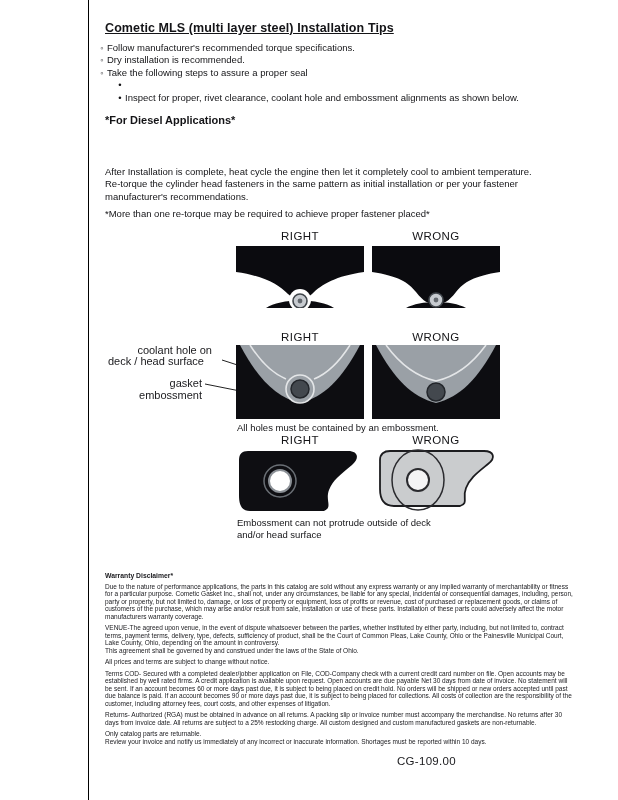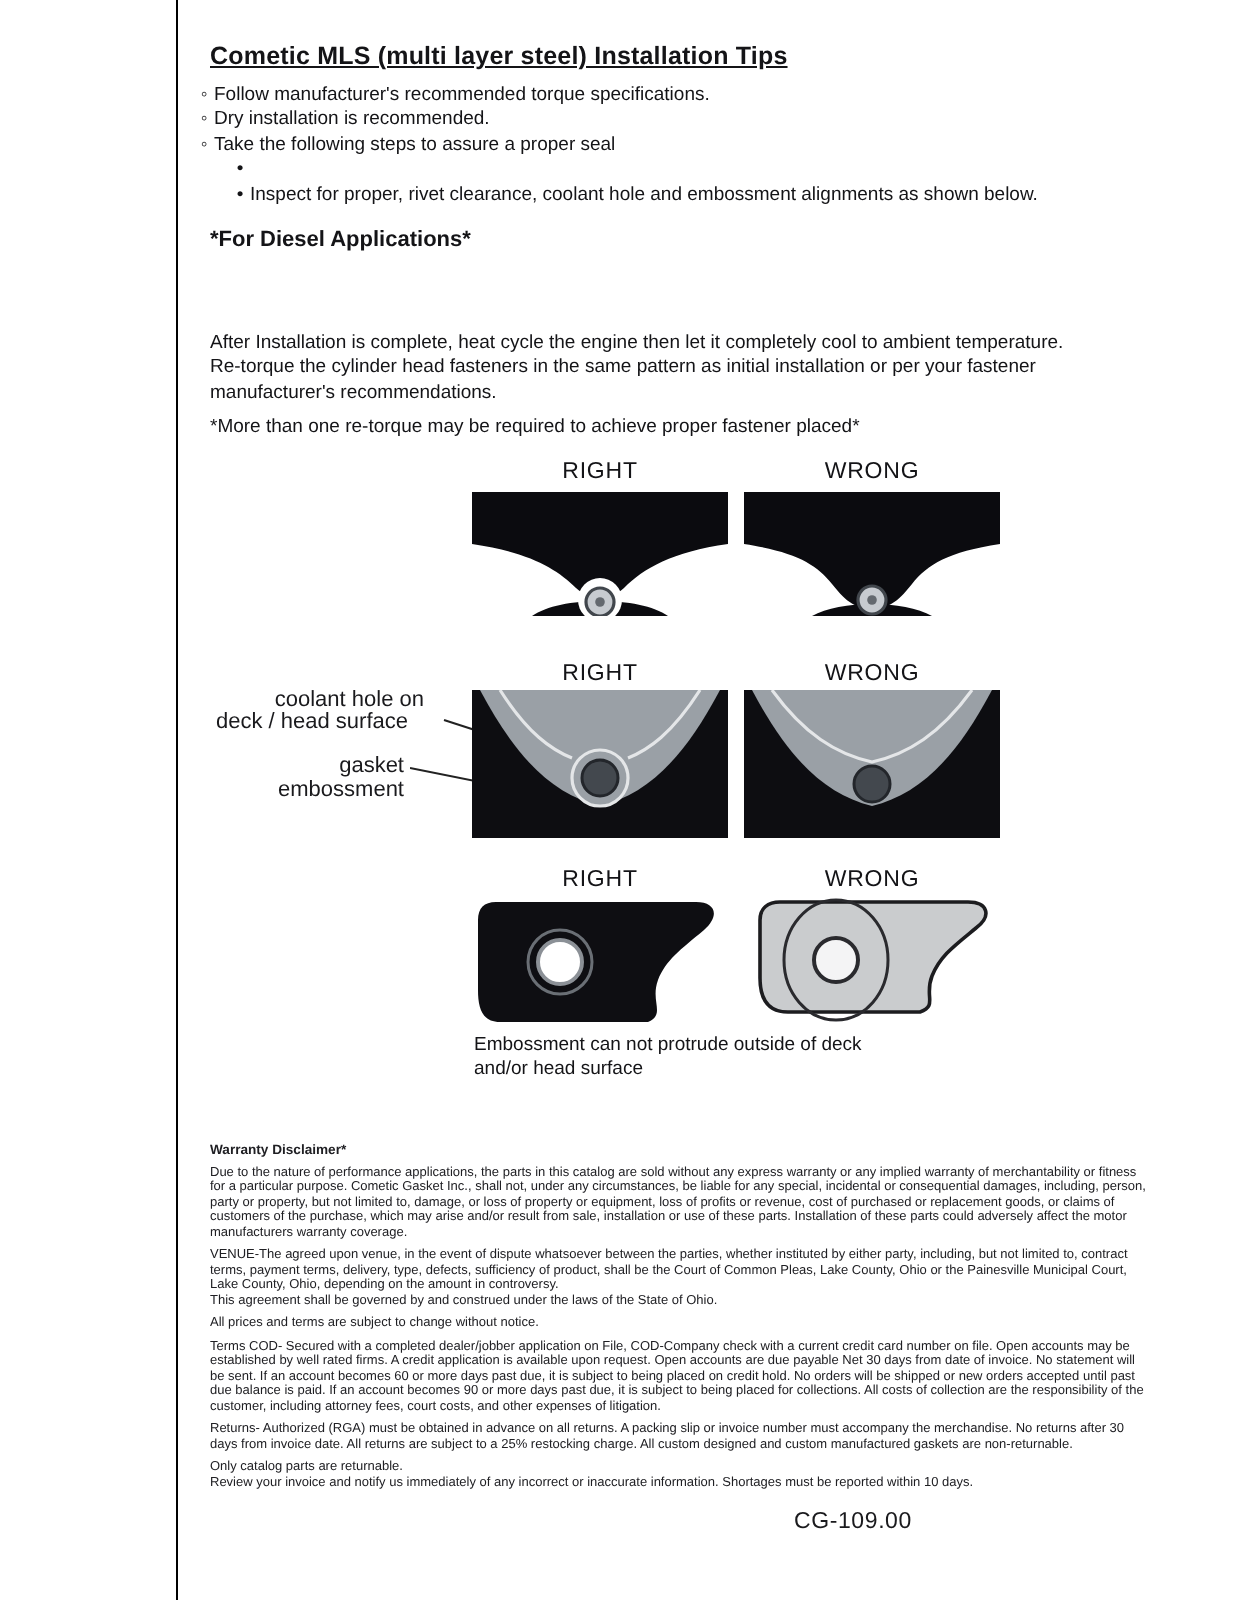--- a/index.html
+++ b/index.html
@@ -106,20 +106,21 @@
     <circle cx="64" cy="44" r="9" fill="#43484e" stroke="#23262b" stroke-width="1.5"></circle>
   </svg>
 
   <svg class="abs diagram" style="left:372px; top:345px;" width="128" height="74" viewBox="0 0 128 74">
     <rect width="128" height="74" fill="#0d0d11"></rect>
     <path d="M4,0 C22,34 40,52 64,58 C88,52 106,34 124,0 Z" fill="#9aa0a6"></path>
     <path d="M14,0 C30,22 46,32 64,36 C82,32 98,22 114,0" fill="none" stroke="#e4e6e8" stroke-width="1.6"></path>
     <circle cx="64" cy="47" r="9" fill="#43484e" stroke="#23262b" stroke-width="1.5"></circle>
   </svg>
 
+  <div class="abs caption" style="left:237px; top:422px; width:260px;">All holes must be contained by an embossment.</div>
 
   <div class="abs col-head" style="left:236px; top:434px;">RIGHT</div>
   <div class="abs col-head" style="left:372px; top:434px;">WRONG</div>
 
   <svg class="abs diagram" style="left:236px; top:448px;" width="128" height="66" viewBox="0 0 128 66">
     <rect width="128" height="66" fill="#ffffff"></rect>
     <path d="M12,3 H112 C122,3 124,10 116,17 C104,27 97,32 93,42 C89,53 97,59 88,63 H14 C5,63 3,56 3,47 V12 C3,6 6,3 12,3 Z" fill="#0e0e12"></path>
     <circle cx="44" cy="33" r="16" fill="none" stroke="#6a6f75" stroke-width="1.5"></circle>
     <circle cx="44" cy="33" r="11" fill="#ffffff" stroke="#8b9096" stroke-width="2"></circle>
   </svg>

